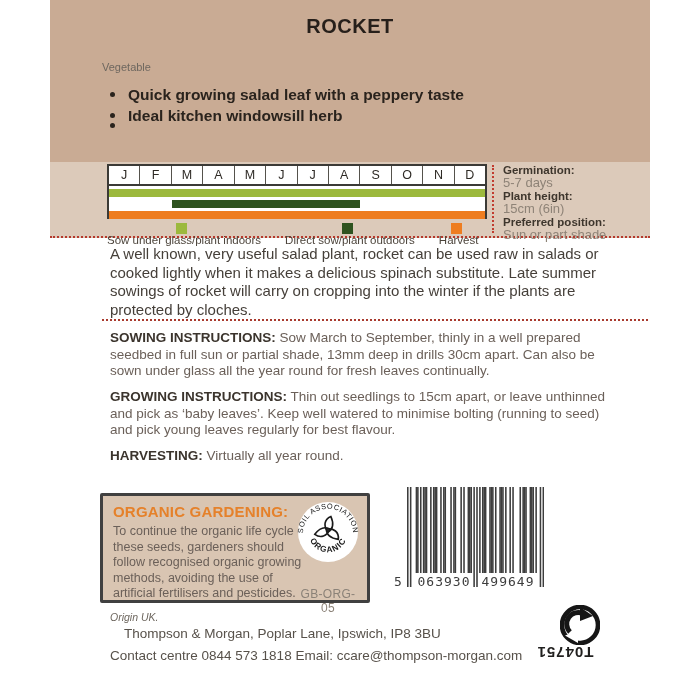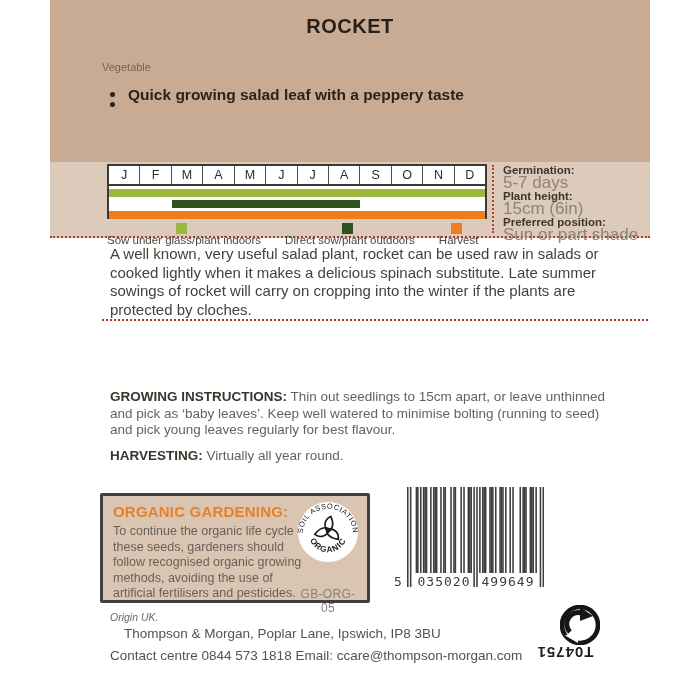--- a/index.html
+++ b/index.html
@@ -31,21 +31,21 @@
   .brow{position:relative;height:8px;margin-bottom:3px;}
   .bar{position:absolute;top:0;height:8px;}
   .legend{position:absolute;left:57px;top:61px;width:440px;display:flex;align-items:center;}
   .litem{display:flex;align-items:center;margin-right:24px;flex-direction:column;}
   .lsw{width:11px;height:11px;margin-right:5px;flex:0 0 auto;}
   .llab{font-size:11.5px;color:#4c443b;white-space:nowrap;}
   .vdots{position:absolute;left:442px;top:3px;height:68px;width:0;
          border-left:2px dotted #c13b2e;}
   .info{position:absolute;left:453px;top:2px;width:145px;}
   .ilabel{font-size:11.5px;font-weight:bold;color:#3e362d;line-height:12.5px;}
-  .ivalue{font-size:17px;color:#8e8377;line-height:12.5px;margin-bottom:1px;}
+  .ivalue{font-size:13px;color:#8e8377;line-height:12.5px;margin-bottom:1px;}
 
   
   .desc{position:absolute;left:60px;top:245px;width:520px;font-size:15px;line-height:18.5px;
         color:#453f39;}
   .hdots{position:absolute;left:52px;top:319px;width:546px;height:0;
          border-top:2px dotted #a93a2e;}
   .instr{position:absolute;left:60px;width:508px;font-size:13.5px;line-height:16.5px;
          color:#6b6059;}
   .instr b{color:#3b342d;}
   .sowing{top:330px;} .growing{top:389px;} .harvest{top:448px;}
@@ -83,20 +83,24 @@
 <div class="page">
   <div class="packet">
 
     <div class="top-section">
       <h1 class="title">ROCKET</h1>
       <div class="category">Vegetable</div>
       <ul class="bullets">
         <li>
             <span class="bdot"></span>
             <span>Quick growing salad leaf with a peppery taste</span>
+          </li>
+        <li>
+            <span class="bdot"></span>
+            <span>Ideal kitchen windowsill herb</span>
           </li>
         <li>
             <span class="bdot"></span>
           </li>
       </ul>
     </div>
 
     <div class="band">
       <div class="caltable">
         <div class="mrow">
@@ -146,20 +150,21 @@
         <div class="ilabel">Plant height:</div>
         <div class="ivalue">15cm (6in)</div>
         <div class="ilabel">Preferred position:</div>
         <div class="ivalue">Sun or part shade</div>
       </div>
     </div>
 
     <div class="desc">A well known, very useful salad plant, rocket can be used raw in salads or cooked lightly when it makes a delicious spinach substitute. Late summer sowings of rocket will carry on cropping into the winter if the plants are protected by cloches.</div>
     <div class="hdots"></div>
 
+    <div class="instr sowing"><b>SOWING INSTRUCTIONS:</b><span> Sow March to September, thinly in a well prepared seedbed in full sun or partial shade, 13mm deep in drills 30cm apart. Can also be sown under glass all the year round for fresh leaves continually.</span></div>
     <div class="instr growing"><b>GROWING INSTRUCTIONS:</b><span> Thin out seedlings to 15cm apart, or leave unthinned and pick as ‘baby leaves’. Keep well watered to minimise bolting (running to seed) and pick young leaves regularly for best flavour.</span></div>
     <div class="instr harvest"><b>HARVESTING:</b><span> Virtually all year round.</span></div>
 
     <div class="obox">
       <p class="ohead">ORGANIC GARDENING:</p>
       <div class="obody">To continue the organic life cycle of these seeds, gardeners should follow recognised organic growing methods, avoiding the use of artificial fertilisers and pesticides.</div>
       <div class="ologo">
         <svg viewBox="0 0 64 64" width="62" height="62">
           <circle cx="32" cy="32" r="31" fill="#ffffff"></circle>
           <defs>
@@ -228,21 +233,21 @@
           <rect x="116.81" y="0" width="1.56" height="86" fill="#3d3d3d"></rect>
           <rect x="118.25" y="0" width="1.56" height="86" fill="#3d3d3d"></rect>
           <rect x="122.58" y="0" width="1.56" height="86" fill="#3d3d3d"></rect>
           <rect x="124.02" y="0" width="1.56" height="86" fill="#3d3d3d"></rect>
           <rect x="125.46" y="0" width="1.56" height="86" fill="#3d3d3d"></rect>
           <rect x="128.35" y="0" width="1.56" height="86" fill="#3d3d3d"></rect>
           <rect x="132.67" y="0" width="1.56" height="100" fill="#3d3d3d"></rect>
           <rect x="135.56" y="0" width="1.56" height="100" fill="#3d3d3d"></rect>
         </svg>
       <span class="bcd lead">5</span>
-      <span class="bcd g1">035020</span>
+      <span class="bcd g1">063930</span>
       <span class="bcd g2">499649</span>
     </div>
 
     <div class="greendot">
       <svg viewBox="0 0 40 40" width="40" height="40">
         <circle cx="20" cy="20" r="18" fill="none" stroke="#161616" stroke-width="4.6"></circle>
         <path d="M10 27 A11.5 11.5 0 0 1 23 8.5" stroke="#161616" stroke-width="5" fill="none"></path>
         <polygon points="20,2 33,11 20,16" fill="#161616"></polygon>
         <path d="M31.5 21 A12.5 12.5 0 0 1 15 32.5" stroke="#ffffff" stroke-width="4.2" fill="none"></path>
         <polygon points="18,38 5,30.5 18,26" fill="#ffffff"></polygon>

